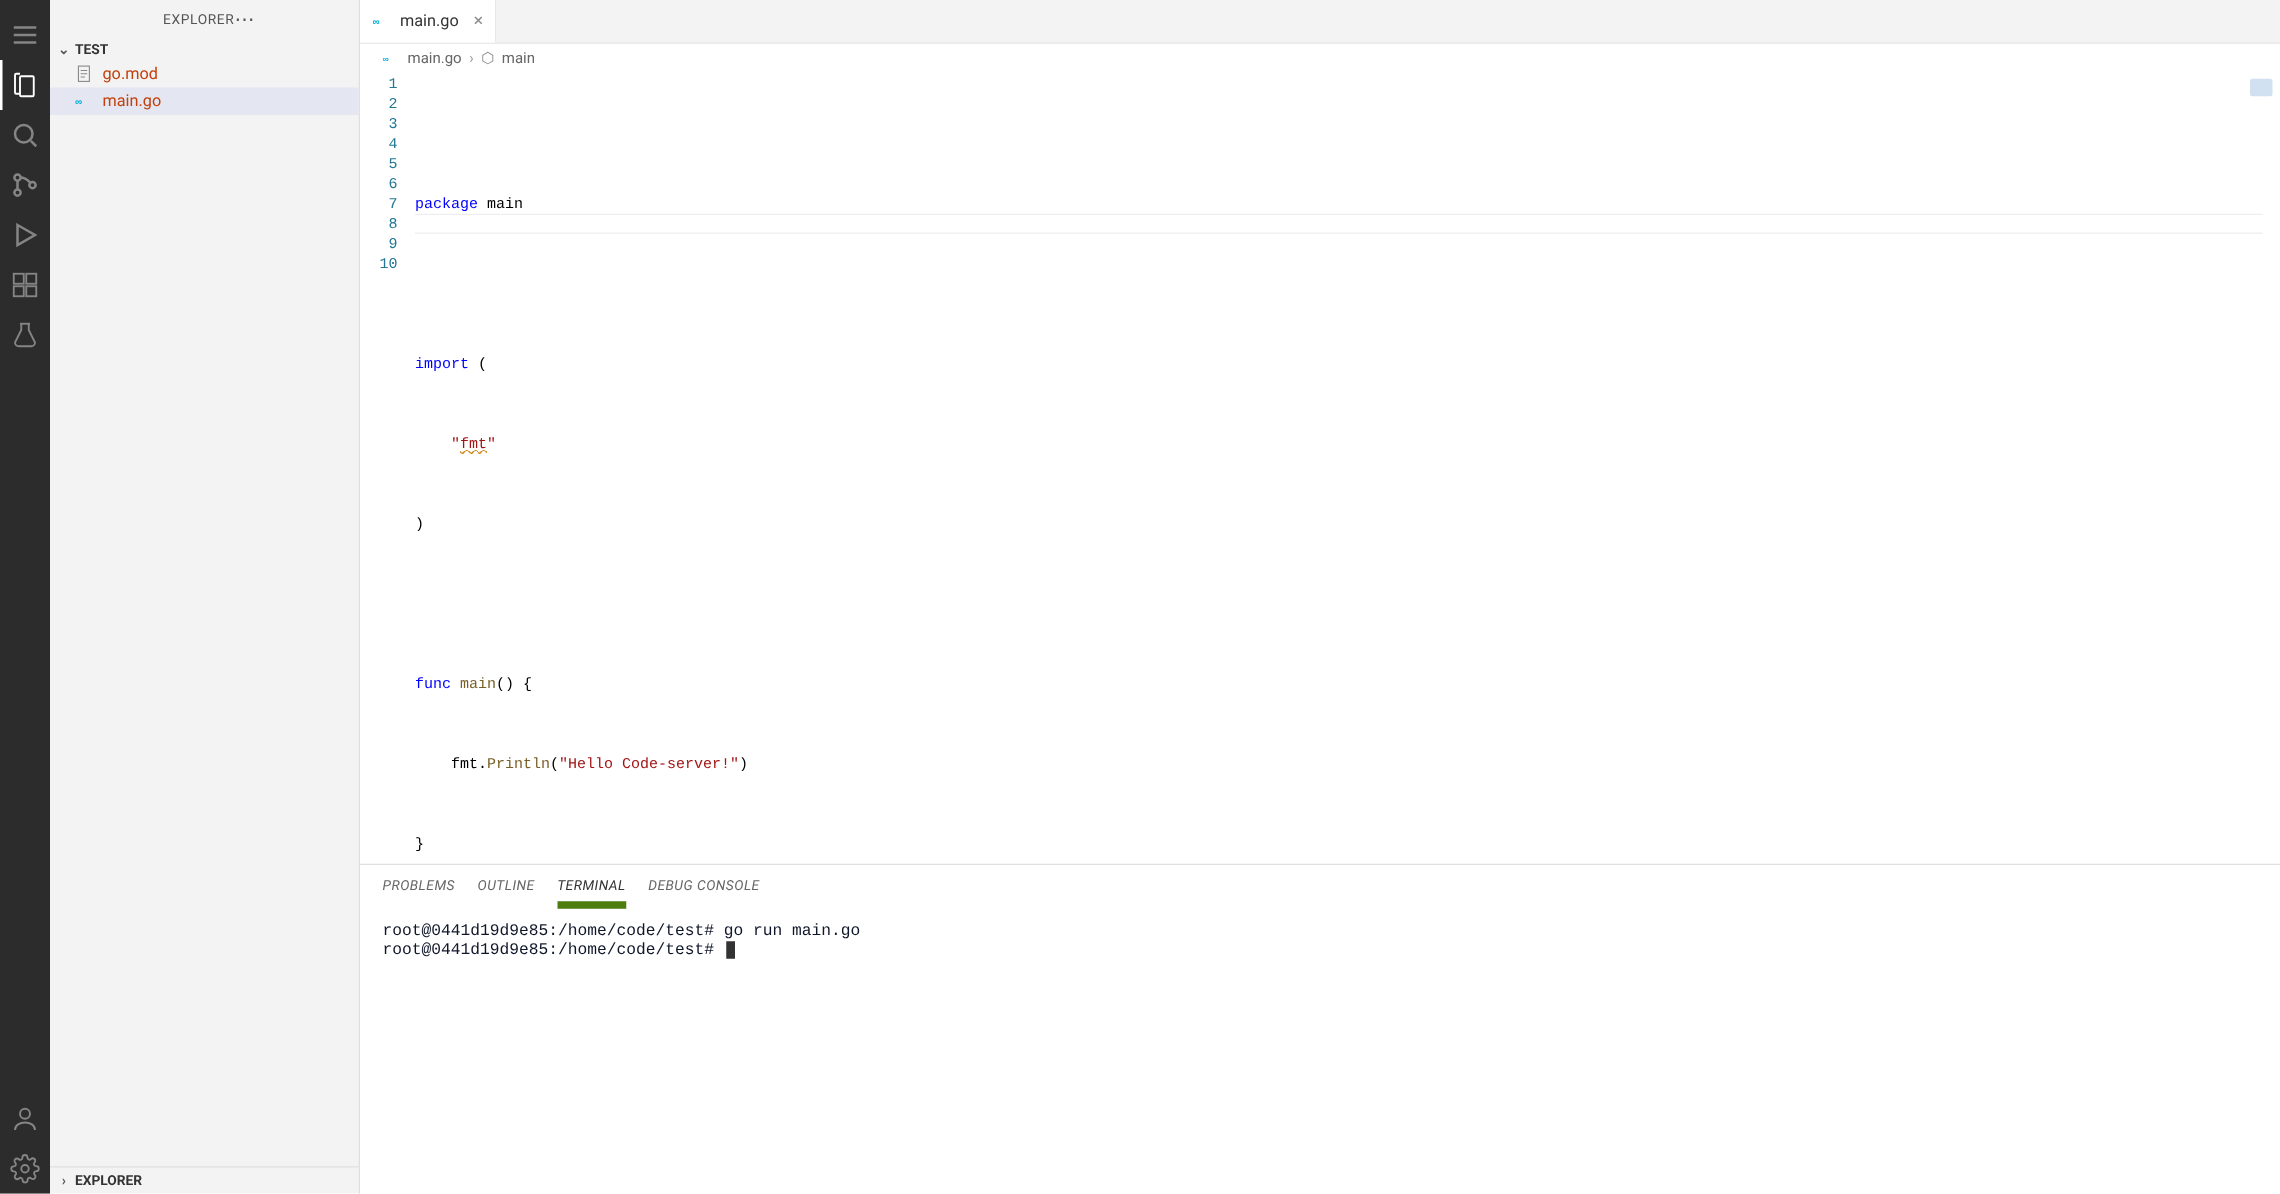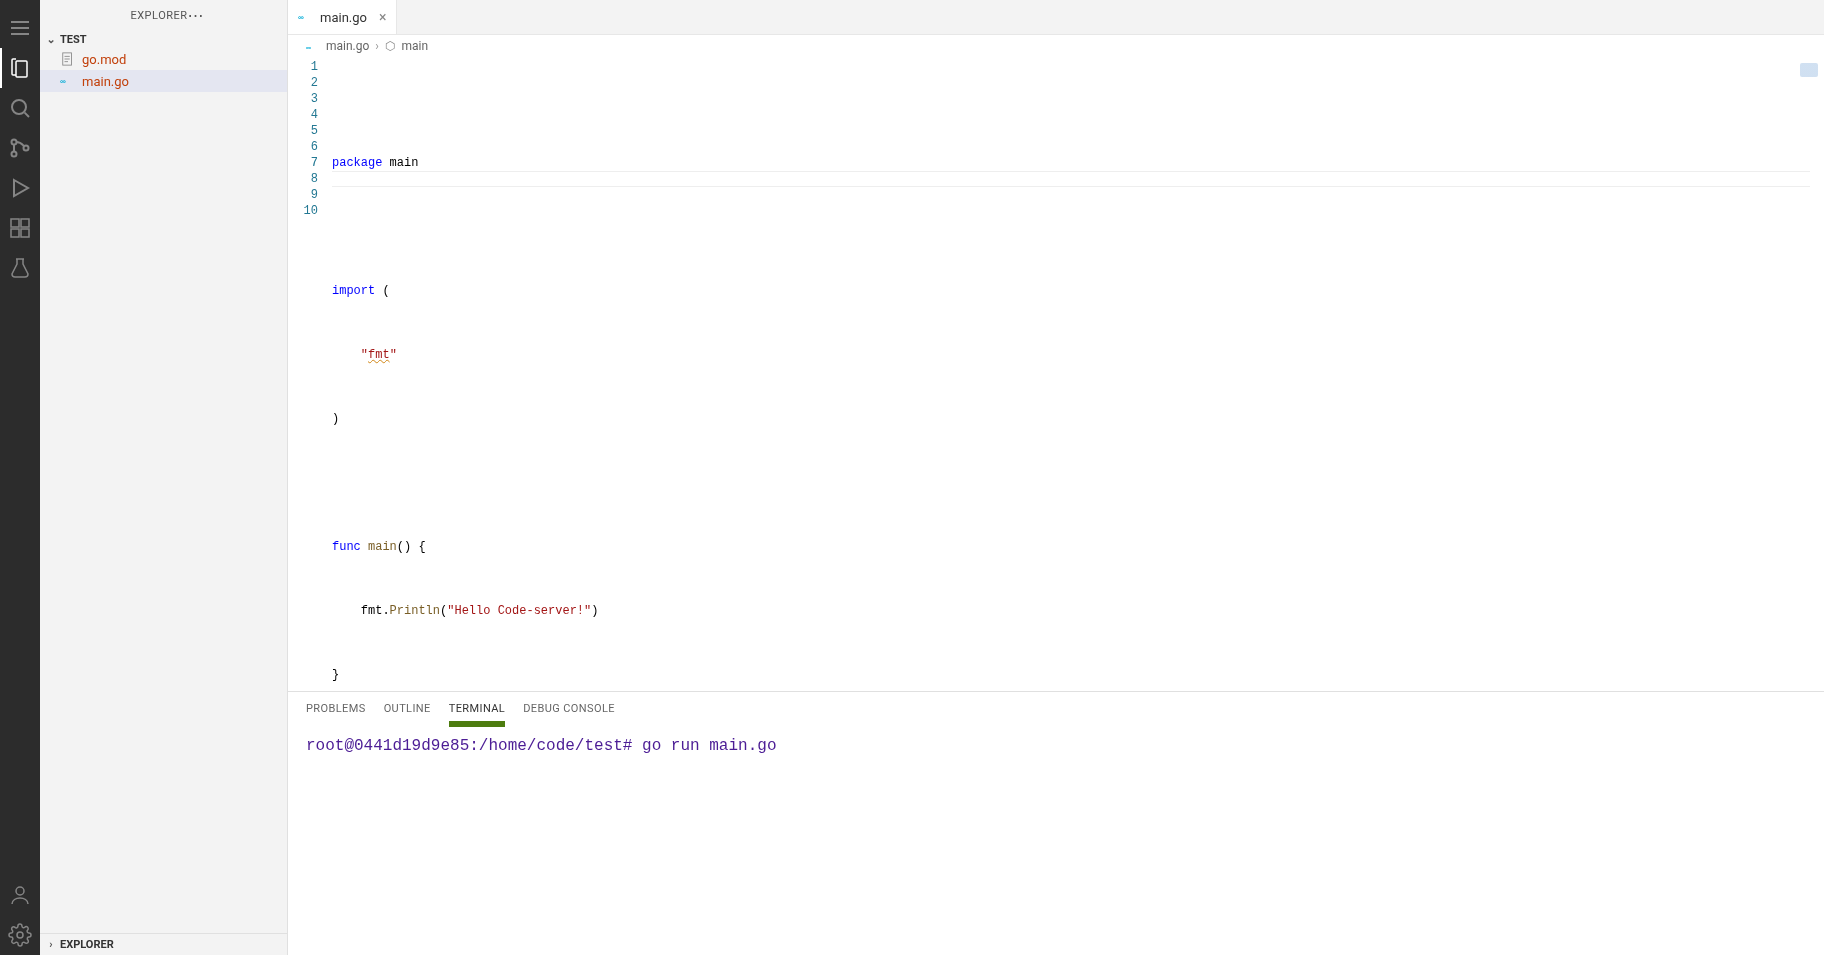--- a/index.html
+++ b/index.html
@@ -49,24 +49,24 @@
 .ident { color:#000; }
 .fn { color:#795e26; }
 .str { color:#a31515; }
 .paren { color:#000; }
 .minimap { position:absolute; top:6px; right:6px; width:18px; height:14px; background:linear-gradient(#7aa7d8, #7aa7d8); opacity:0.35; border-radius:2px;}
 .hl-line { position:absolute; left:0; right:14px; height:16px; border:1px solid #eee; border-left:none; border-right:none; pointer-events:none;}
 .fmt-underline { text-decoration: underline wavy #d18616; text-decoration-thickness:1px;}
 
 
 .panel { border-top:1px solid #e0e0e0; display:flex; flex-direction:column; height:264px;}
-.panel-tabs { display:flex; gap:18px; padding:6px 18px 0 18px; font-size:11px; color:#666;}
+.panel-tabs { display:flex; gap:18px; padding:6px 18px 0 18px; font-size:11px; color:#666;font-style:italic;}
 .panel-tab { padding:4px 0 6px 0; cursor:pointer; letter-spacing:0.4px;}
 .panel-tab.active { color:#333; border-bottom:6px solid #4d7c0f;}
-.terminal { flex:1; padding:10px 18px; font-family: Menlo, Consolas, "Courier New", monospace; font-size:16px; color:#4c1d95; overflow:auto; white-space:pre;}
+.terminal { flex:1; padding:10px 18px; font-family: Menlo, Consolas, "Courier New", monospace; font-size:13px; color:#0f172a; overflow:auto; white-space:pre;}
 .cursor { display:inline-block; width:7px; height:14px; background:#333; vertical-align:text-bottom; margin-left:2px;}
 .go-logo { width:16px; height:16px; }
 </style>
 </head>
 <body>
 
 <div class="app">
 
   <div class="activity-bar">
     <div class="activity-item">
@@ -211,17 +211,17 @@
       <div class="row"><span class="kw">package </span><span class="ident">main</span></div><div class="row"></div><div class="row"><span class="kw">import </span><span class="paren">(</span></div><div class="row"><span>    </span><span class="str">"</span><span class="str fmt-underline">fmt</span><span class="str">"</span></div><div class="row"><span class="paren">)</span></div><div class="row"></div><div class="row"><span class="kw">func </span><span class="fn">main</span><span class="paren">() {</span></div><div class="row"><span class="ident">    fmt.</span><span class="fn">Println</span><span class="paren">(</span><span class="str">"Hello Code-server!"</span><span class="paren">)</span></div><div class="row"><span class="paren">}</span></div><div class="row"></div><div class="hl-line" style="top: 114px;"></div></div>
     </div>
 
     <div class="panel">
       <div class="panel-tabs" id="panel-tabs">
           <div class="panel-tab">PROBLEMS</div>
           <div class="panel-tab">OUTLINE</div>
           <div class="panel-tab active">TERMINAL</div>
           <div class="panel-tab">DEBUG CONSOLE</div>
         </div>
-      <div class="terminal" id="terminal"><div>root@0441d19d9e85:/home/code/test# go run main.go</div></div>
+      <div class="terminal" id="terminal"><div>root@0441d19d9e85:/home/code/test# go run main.go</div><div>root@0441d19d9e85:/home/code/test# <span class="cursor"></span></div></div>
     </div>
   </div>
 
 </div>
 
 </body></html>

